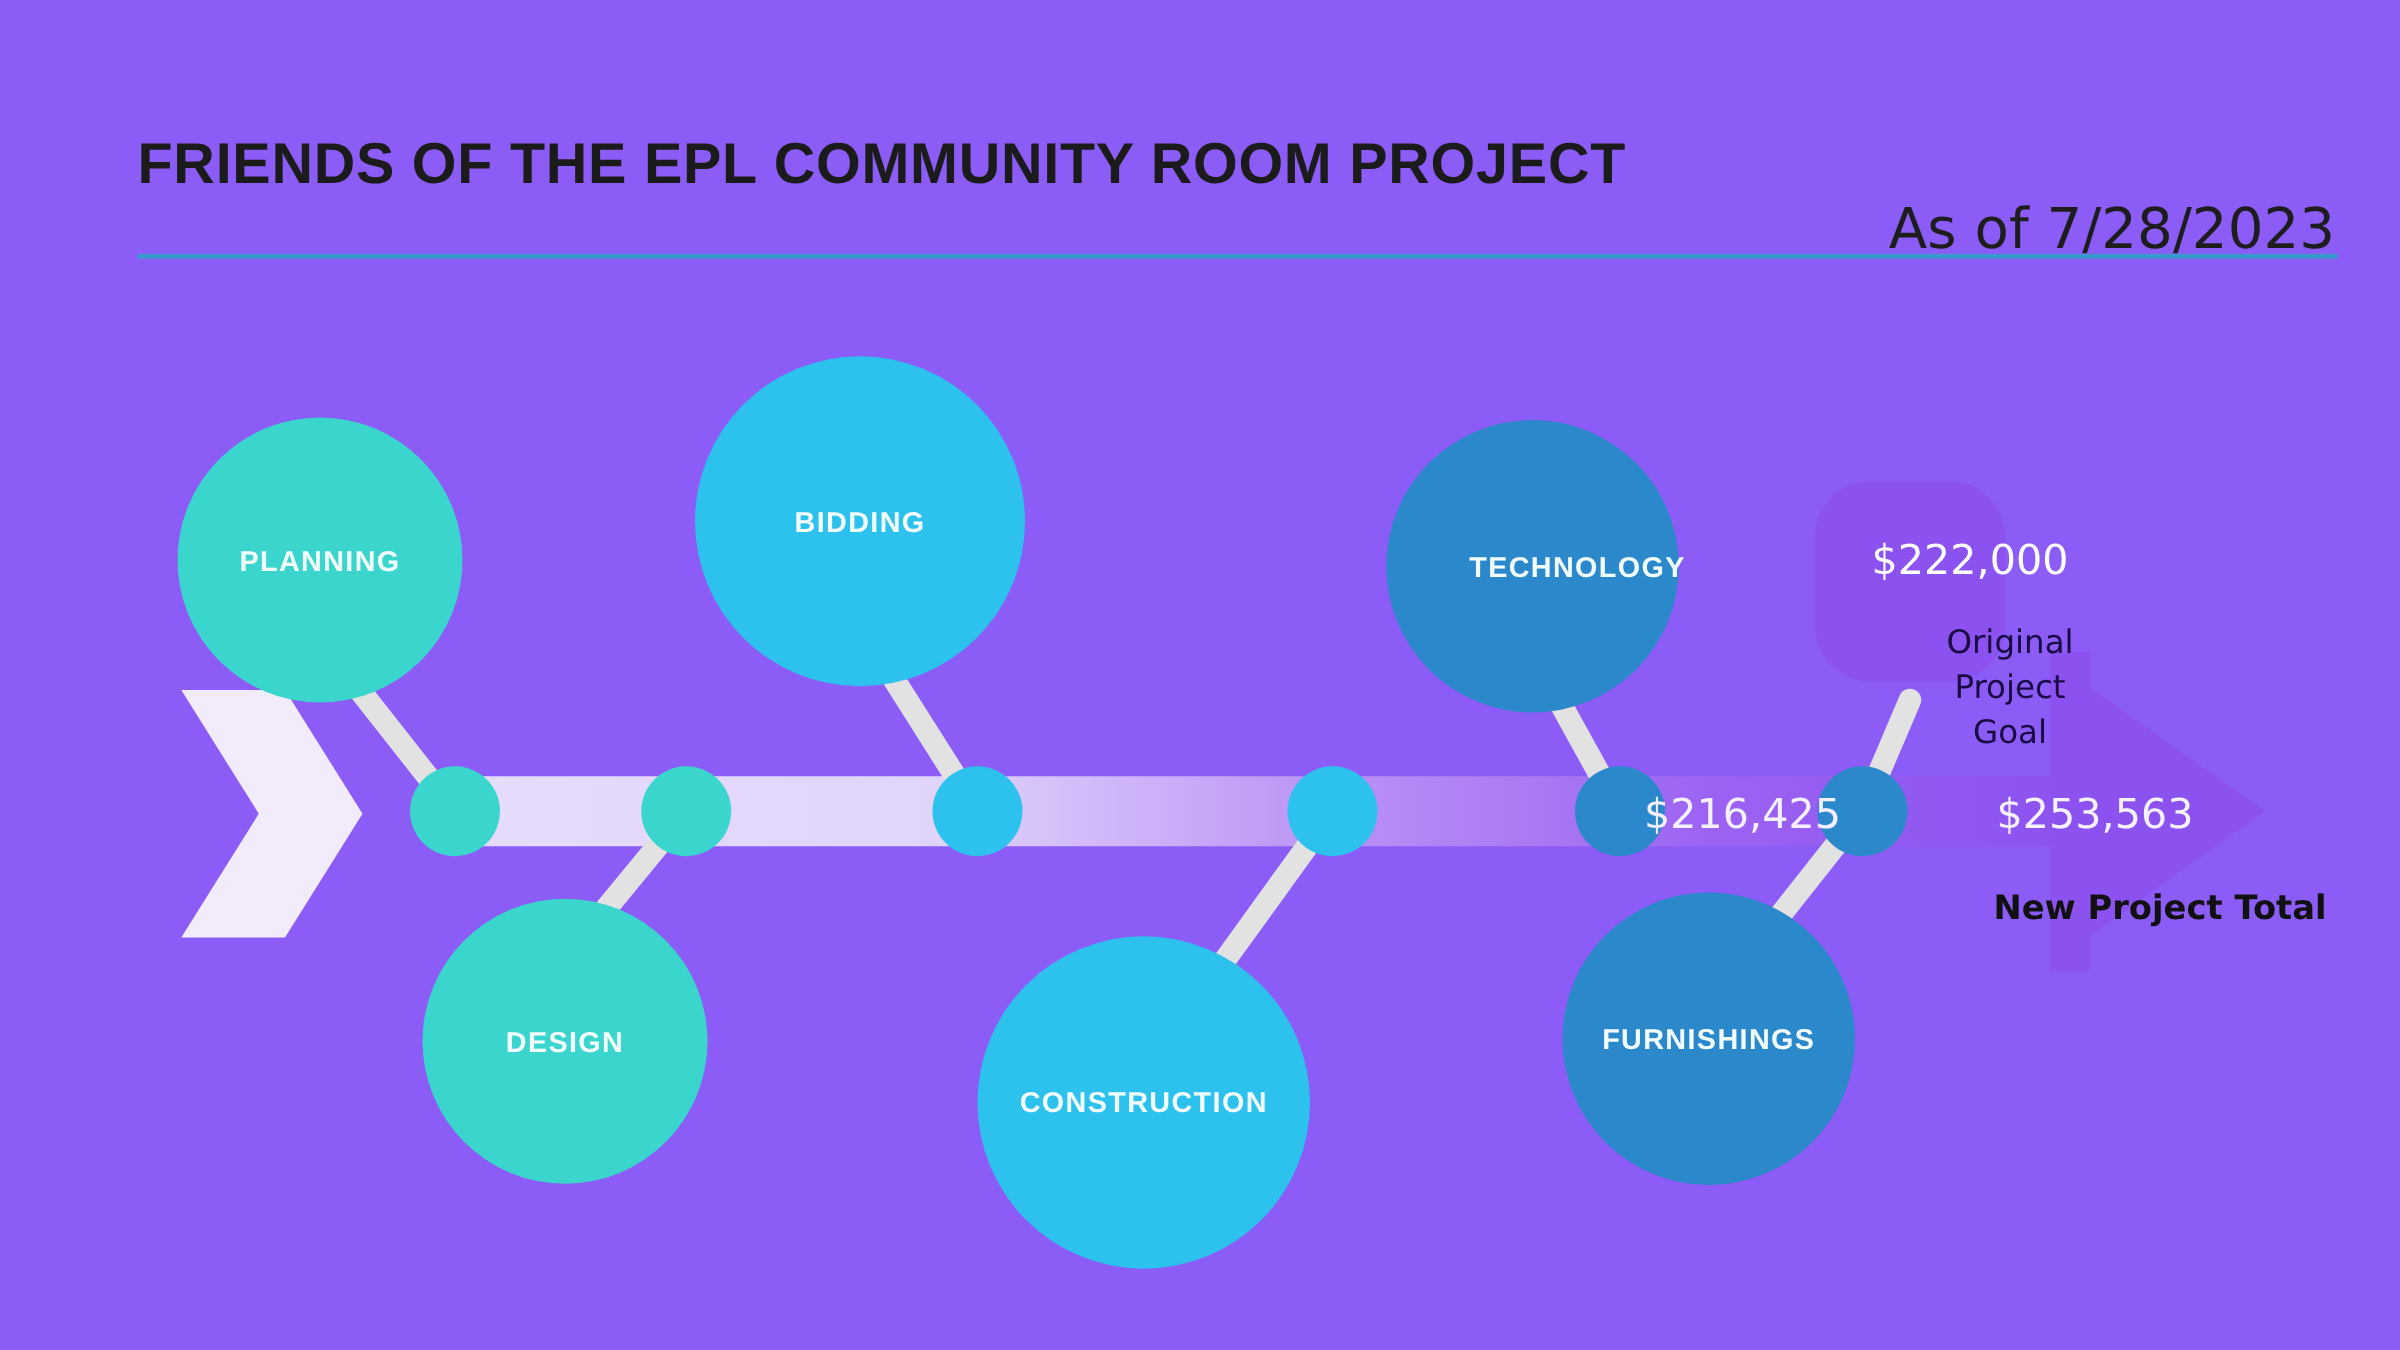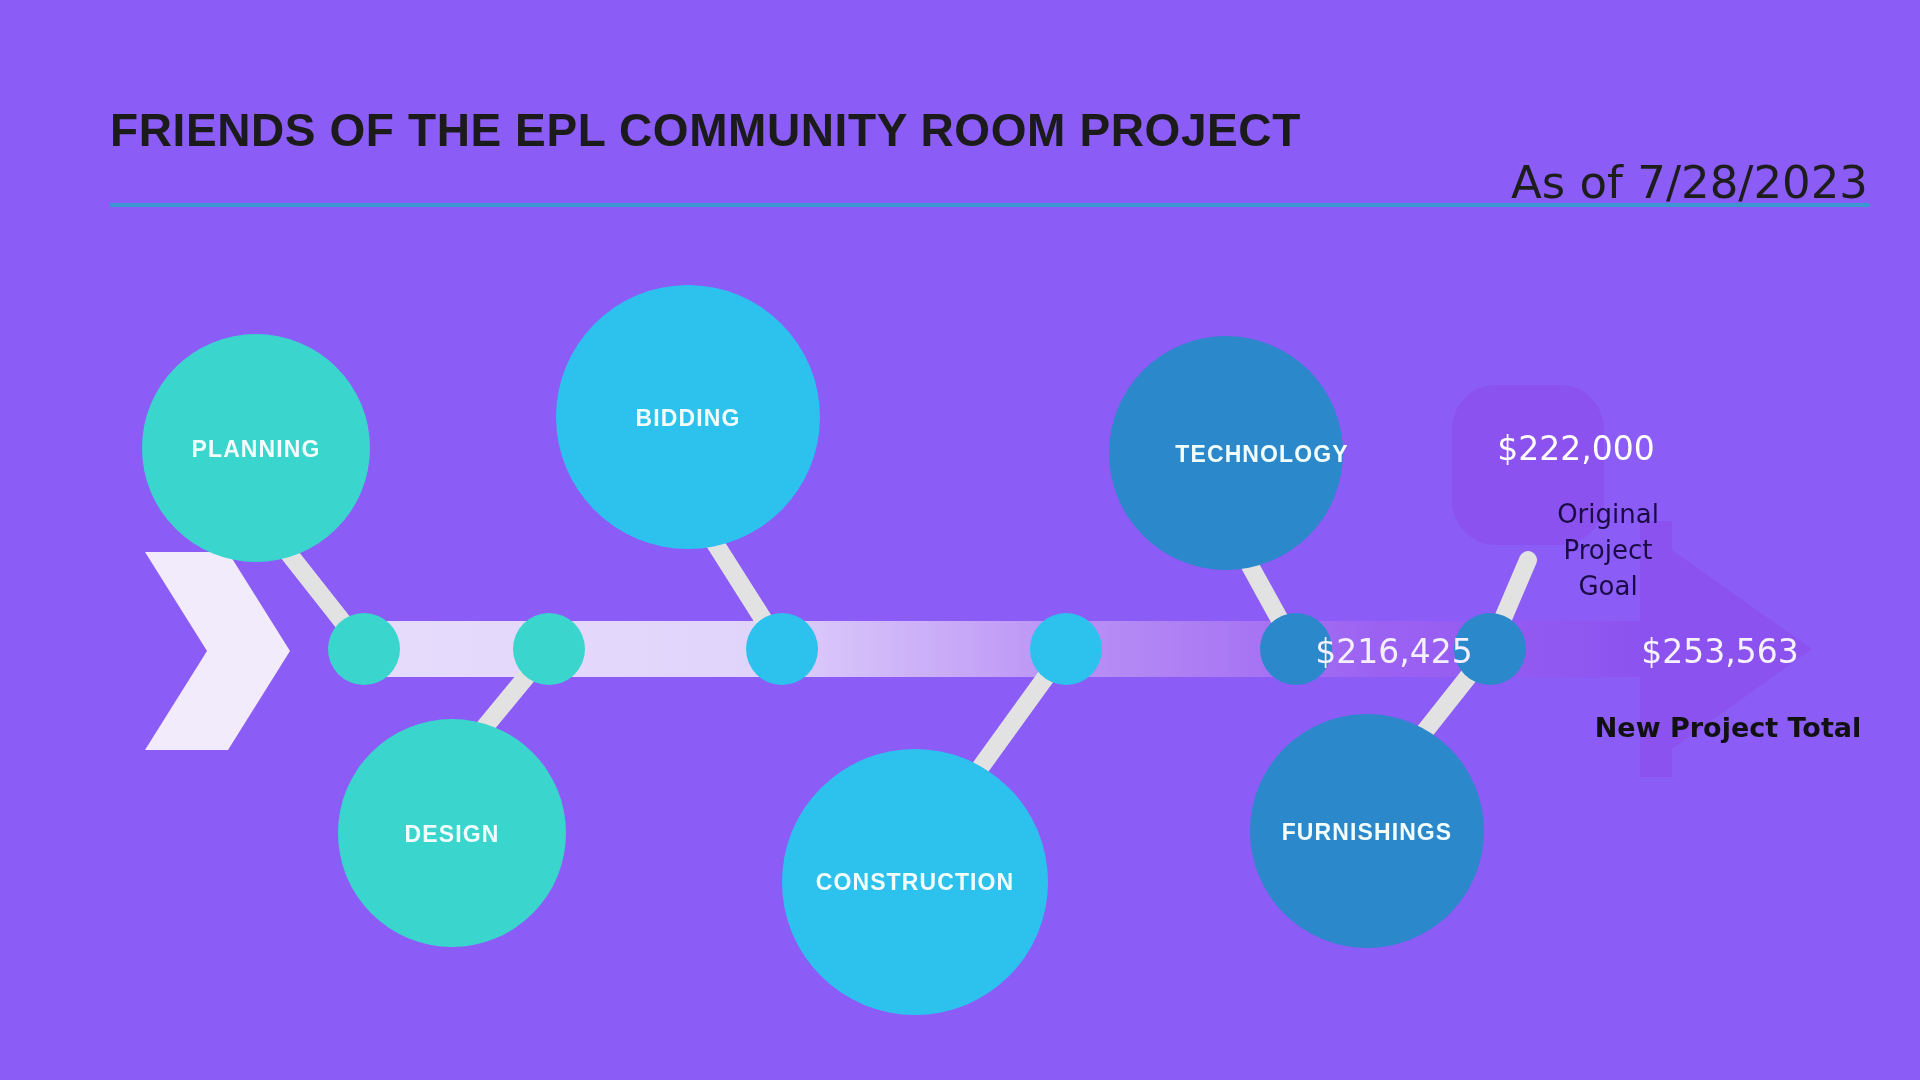--- a/index.html
+++ b/index.html
@@ -172,16 +172,16 @@
   <div class="lbl stage-label" style="left:688px;  top:418px;">BIDDING</div>
   <div class="lbl stage-label" style="left:915px;  top:882px;">CONSTRUCTION</div>
   <div class="lbl stage-label" style="left:1262px; top:454px;">TECHNOLOGY</div>
   <div class="lbl stage-label" style="left:1367px; top:832px;">FURNISHINGS</div>
 
   <div class="lbl goal-amount" style="left:1576px; top:428px;margin-top:20px;">$222,000</div>
   <div class="lbl goal-caption" style="left:1608px; top:503px;margin-top:47px;">Original Project Goal</div>
 
   <div class="lbl band-amount" style="left:1394px; top:651px;">$216,425</div>
 
-  <div class="lbl total-amount" style="left:1720px; top:651px;">$253,563</div>
+  <div class="lbl total-amount" style="left:1676px; top:651px;">$253,563</div>
   <div class="lbl total-caption" style="left:1728px; top:696px;margin-top:31px;">New Project Total</div>
 
 </div>
 
 </body></html>

